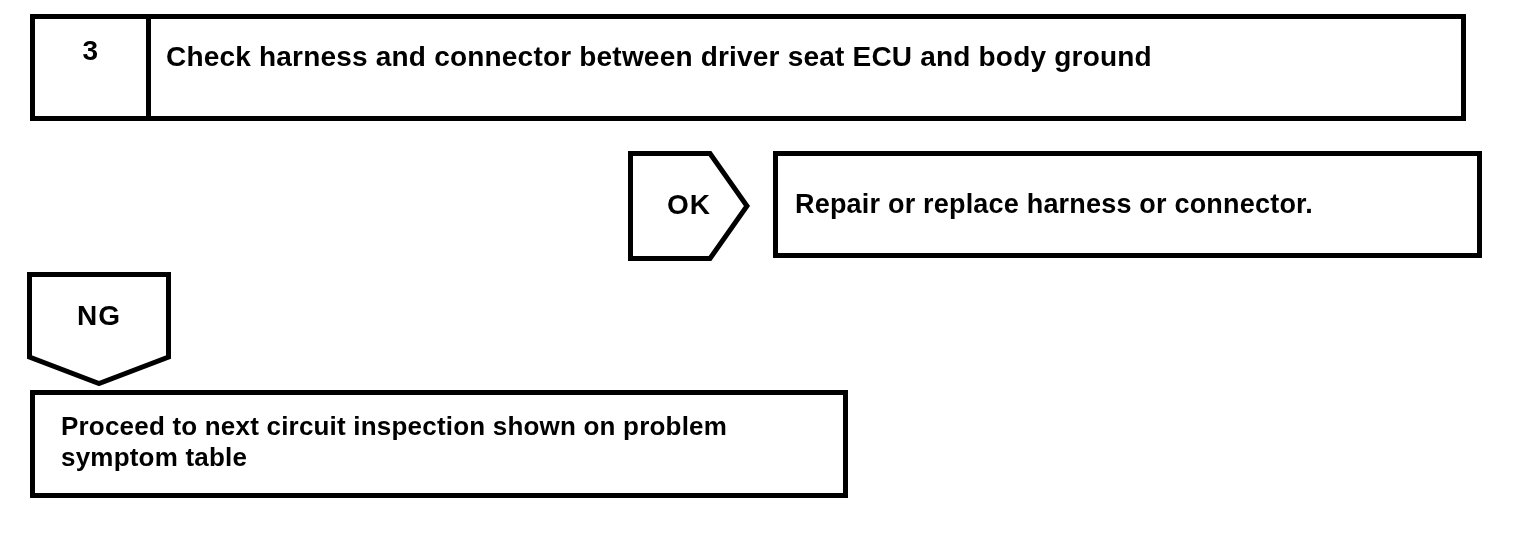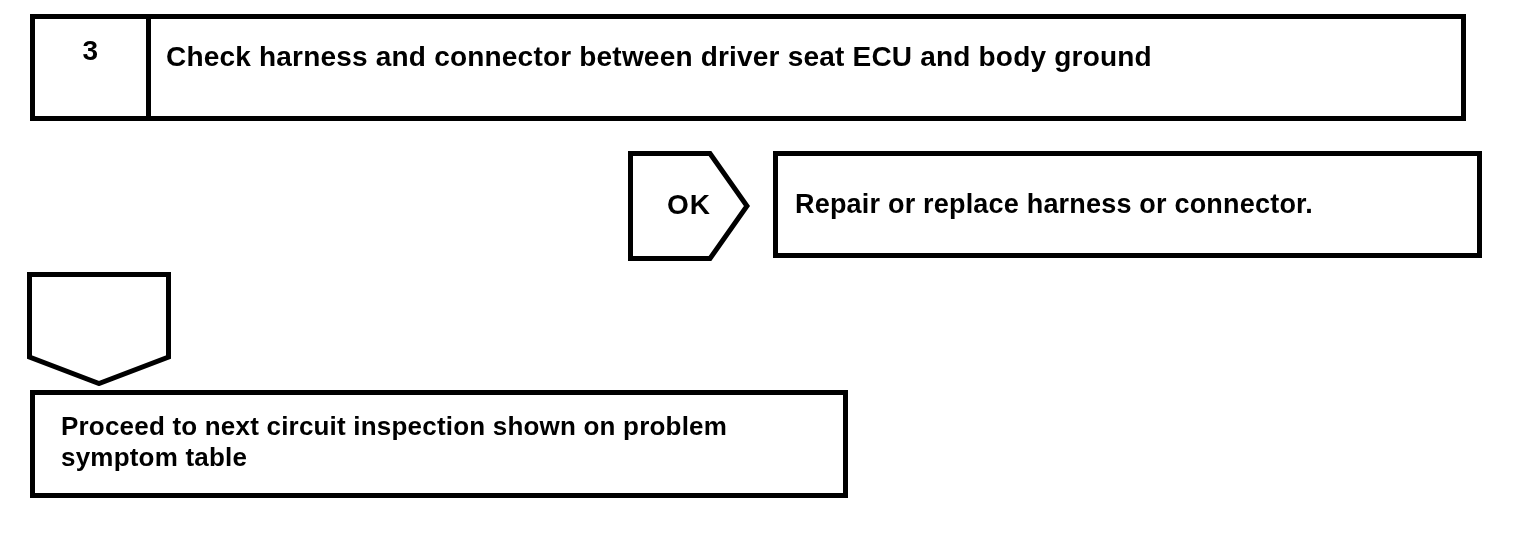--- a/index.html
+++ b/index.html
@@ -98,19 +98,20 @@
   </div>
 
   <div class="box ok-action">
     <span>Repair or replace harness or connector.</span>
   </div>
 
   <div class="connector ng-connector">
     <svg width="144" height="114" viewBox="0 0 144 114">
       <polygon points="2.5,2.5 141.5,2.5 141.5,85 72,111.5 2.5,85" fill="#ffffff" stroke="#000000" stroke-width="5" stroke-linejoin="miter"></polygon>
     </svg>
+    <div class="connector-label">NG</div>
   </div>
 
   <div class="box ng-action">
     <span>Proceed to next circuit inspection shown on problem symptom table</span>
   </div>
 
 </div>
 
 </body></html>

